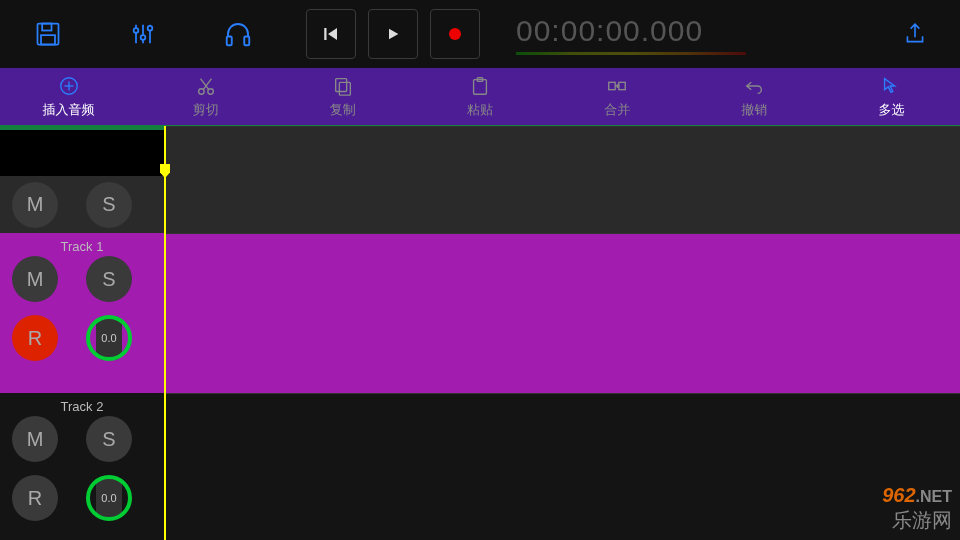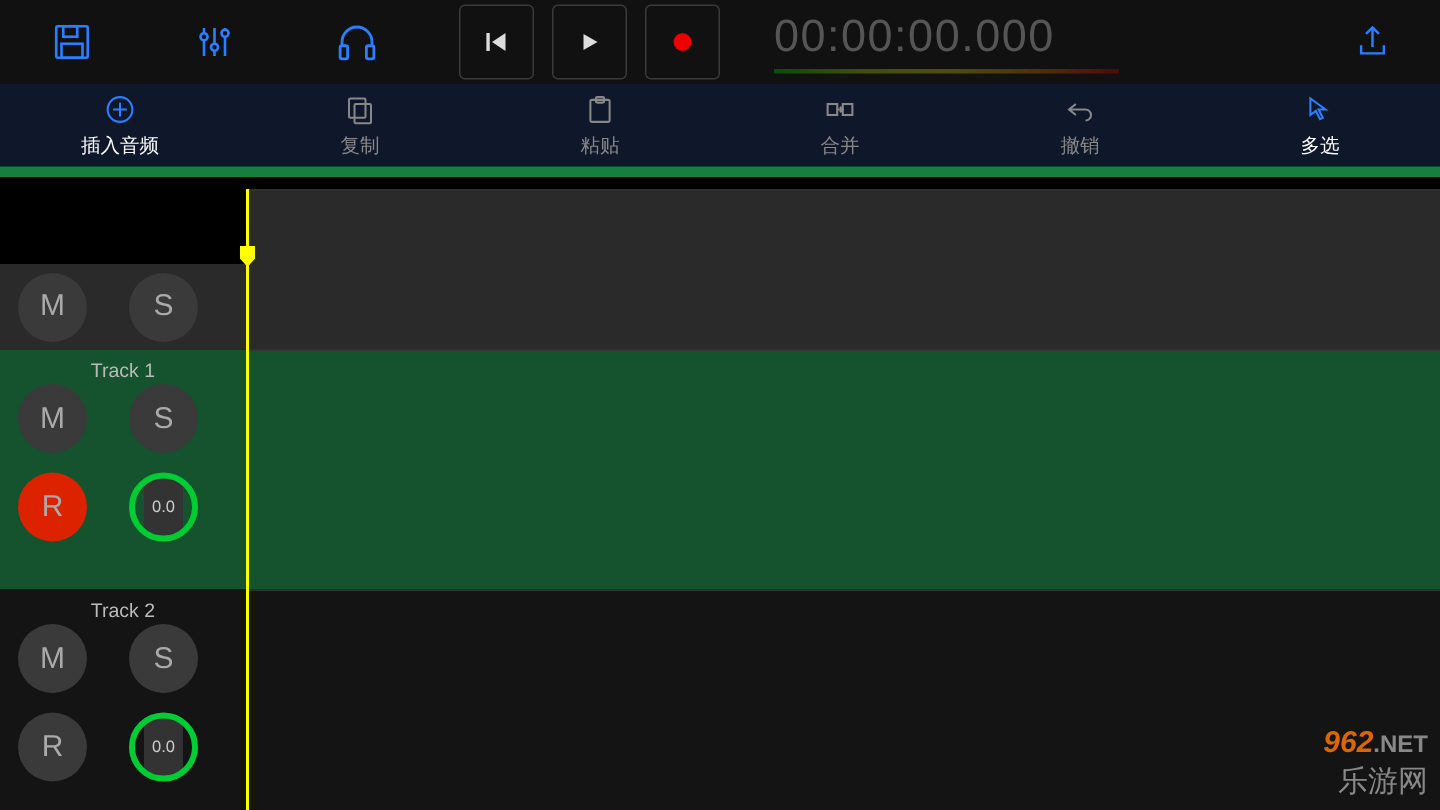--- a/index.html
+++ b/index.html
@@ -1,37 +1,37 @@
 <!DOCTYPE html>
 <html><head>
 <meta charset="utf-8">
 <style>
 *{margin:0;padding:0;box-sizing:border-box;font-family:-apple-system,BlinkMacSystemFont,sans-serif}
 body{width:960px;height:540px;background:#000;overflow:hidden;position:relative}
-.topbar{height:56px;display:flex;align-items:center;background:#111}
+.topbar{height:68px;display:flex;align-items:center;background:#111}
 .tb-icon{width:95px;height:64px;display:flex;align-items:center;justify-content:center;cursor:pointer}
 .tb-group{display:flex;align-items:center;margin-left:15px}
 .sq-btn{width:50px;height:50px;border:1px solid #3a3a3a;border-radius:4px;display:flex;align-items:center;justify-content:center;margin:0 6px;cursor:pointer}
 .timecode{font-size:30px;color:#555;font-weight:300;letter-spacing:1px;margin-left:30px;font-family:'Courier New',monospace}
 .timecode .bar{height:3px;width:230px;margin-top:2px;background:linear-gradient(90deg,#0a0 0%,#8a0 25%,#aa0 50%,#a60 75%,#a00 100%);opacity:0.4}
 .share{width:70px;display:flex;align-items:center;justify-content:center;margin-left:auto;margin-right:10px}
-.toolbar{height:62px;display:flex;background:#0f172a;border-bottom:7px solid #15803d}
+.toolbar{height:62px;display:flex;background:#4c1d95;border-bottom:5px solid #15803d}
 .tool{flex:1;display:flex;flex-direction:column;align-items:center;justify-content:center;cursor:pointer}
 .tool-label{font-size:13px;color:#888;margin-top:4px}
 .tool.sel .tool-label{color:#fff}
 .ruler{height:50px;display:flex;margin-left:164px;position:relative;background:#1a1a1a}
 .rseg{flex:0 0 106px;position:relative;border-left:1px solid #555}
 .rseg .t{position:absolute;top:4px;left:4px;color:#777;font-size:16px}
 .rseg .ticks{position:absolute;bottom:0;left:0;right:0;height:18px;display:flex}
 .rseg .ticks i{flex:1;border-left:1px solid #555;height:12px;margin-top:6px}
 .playhead{position:absolute;left:164px;top:126px;bottom:0;width:2px;background:#ff0;z-index:5}
 .playhead::before{content:'';position:absolute;top:38px;left:-4px;width:10px;height:14px;background:#ff0;clip-path:polygon(0 0,100% 0,100% 60%,50% 100%,0 60%)}
 .tracks{position:absolute;left:0;top:126px;right:0;bottom:0}
 .master{height:57px;display:flex;align-items:center;padding-left:12px;background:#2a2a2a}
-.track{height:160px;background:#14532d;position:relative}
+.track{height:160px;background:#a21caf;position:relative}
 .track.t2{background:#141414}
 .tname{position:absolute;top:6px;left:0;width:164px;text-align:center;color:#bbb;font-size:13px}
 .trow{display:flex;align-items:center;padding-left:12px;height:70px}
 .circ{width:46px;height:46px;border-radius:50%;background:#3a3a3a;display:flex;align-items:center;justify-content:center;color:#aaa;font-size:20px;font-weight:500;margin-right:28px;cursor:pointer}
 .circ.rec-armed{background:#d20}
 .gain{width:46px;height:46px;border-radius:50%;position:relative;display:flex;align-items:center;justify-content:center;cursor:pointer}
 .gain::before{content:'';position:absolute;inset:0;border-radius:50%;border:4px solid #0c3}
 .gain span{font-size:11px;color:#ccc;background:#333;padding:16px 5px;border-radius:8px}
 .tl-area{position:absolute;left:164px;top:0;right:0;bottom:0;border-top:1px solid #333}
 .tl-area.m{background:#2a2a2a}
@@ -101,20 +101,29 @@
   <div class="tool sel">
       <svg width="22" height="22" viewBox="0 0 24 24" fill="none" stroke="#2a7fff" stroke-width="1.5">
         <circle cx="12" cy="12" r="9"></circle>
         <line x1="12" y1="7" x2="12" y2="17"></line>
         <line x1="7" y1="12" x2="17" y2="12"></line>
       </svg>
       <span class="tool-label">插入音频</span>
     </div>
   <div class="tool">
       <svg width="22" height="22" viewBox="0 0 24 24" fill="none" stroke="#888" stroke-width="1.5">
+        <circle cx="7" cy="18" r="3"></circle>
+        <circle cx="17" cy="18" r="3"></circle>
+        <line x1="9" y1="16" x2="18" y2="4"></line>
+        <line x1="15" y1="16" x2="6" y2="4"></line>
+      </svg>
+      <span class="tool-label">剪切</span>
+    </div>
+  <div class="tool">
+      <svg width="22" height="22" viewBox="0 0 24 24" fill="none" stroke="#888" stroke-width="1.5">
         <rect x="4" y="4" width="12" height="14" rx="1"></rect>
         <rect x="8" y="8" width="12" height="14" rx="1"></rect>
       </svg>
       <span class="tool-label">复制</span>
     </div>
   <div class="tool">
       <svg width="22" height="22" viewBox="0 0 24 24" fill="none" stroke="#888" stroke-width="1.5">
         <rect x="5" y="5" width="14" height="16" rx="1"></rect>
         <rect x="9" y="3" width="6" height="4" rx="1"></rect>
       </svg>

